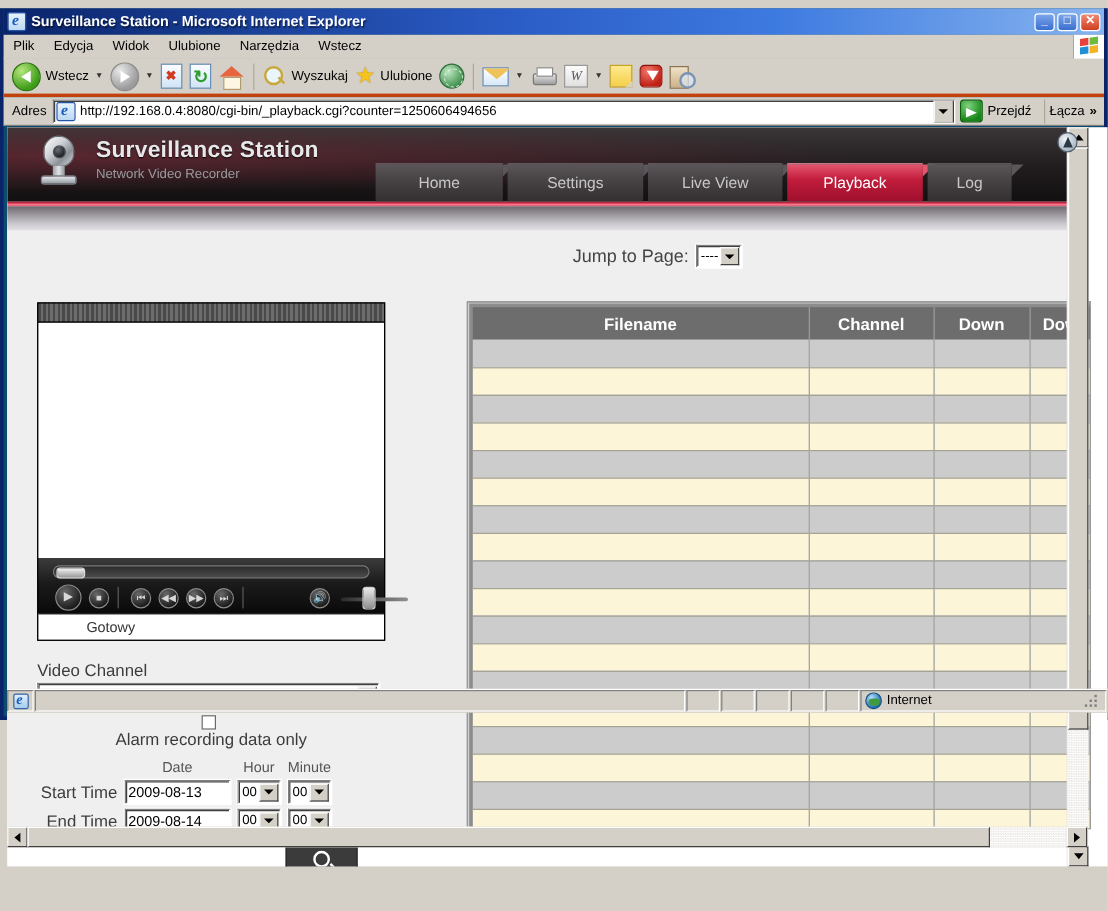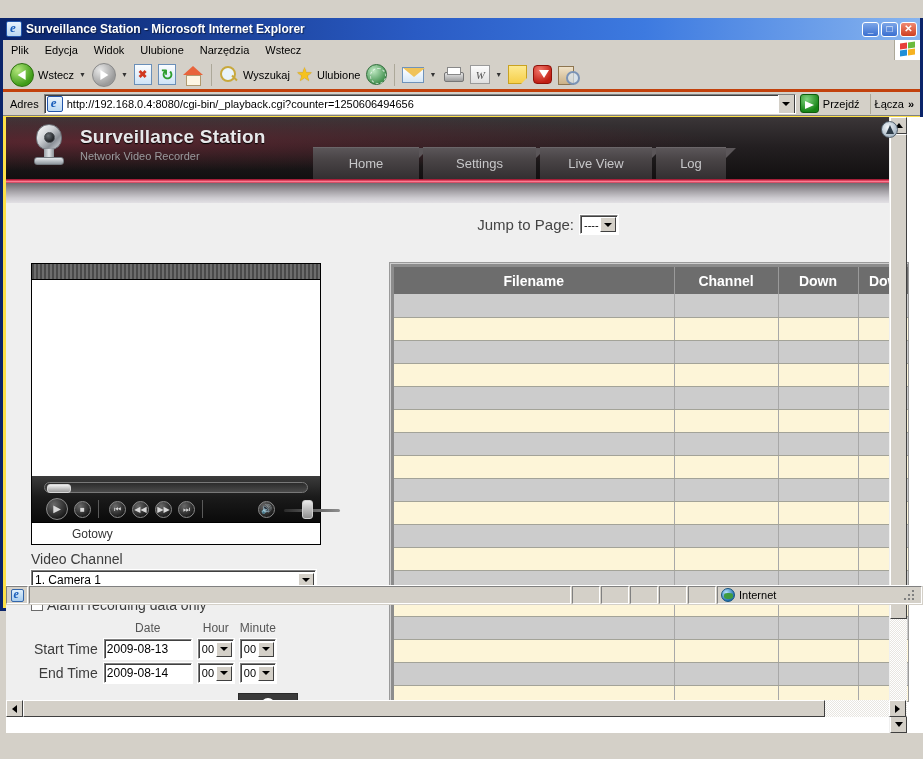--- a/index.html
+++ b/index.html
@@ -6,22 +6,22 @@
     margin: 0; padding: 0;
     width: 923px; height: 759px;
     overflow: hidden;
     font-family: "Liberation Sans", sans-serif;
     background: #d4d0c8;
   }
   * { box-sizing: border-box; }
 
   
   #window {
-    position: absolute; left:0; top:18px; width:923px; height:593px;
-    background:#fde047;
+    position: absolute; left:0; top:7px; width:923px; height:593px;
+    background:#0c4a6e;
     border-left: 3px solid #0a246a;
     border-right: 3px solid #0a246a;
     border-bottom: 3px solid #0a246a;
     border-top: 0;
   }
 
   
   #titlebar {
     position:absolute; left:0; top:0; width:917px; height:22px;
     background: linear-gradient(to right,#0a246a 0%, #2a5bc4 45%, #3d7ae0 70%, #87b4ef 100%);
@@ -397,24 +397,24 @@
     position:absolute; left:270px; top:24px; width:11px;height:19px;border-radius:3px;
     background: linear-gradient(to bottom,#e9e9e9,#8f8f8f);
     border:1px solid #cfcfcf;
   }
   #player-status {
     height:22px; background:#fff; border-top:1px solid #000;
     display:flex; align-items:center;
   }
   #player-status-text { font-size:12px; color:#333; padding-left:40px;}
 
-  #video-channel-label { margin-top:6px; font-size:14px; color:#3c3c3c;}
+  #video-channel-label { margin-top:16px; font-size:14px; color:#3c3c3c;}
   #video-channel-select { width:285px; margin-top:3px; height:20px; font-size:12px;}
 
-  #alarm-row { margin-top:7px; display:flex; align-items:center;}
+  #alarm-row { margin-top:7px; display:flex; align-items:center;flex-direction:column;}
   .chk {
     width:12px;height:12px;background:#fff;border:1px solid #6b6b6b;
     display:inline-block; margin-right:4px;
   }
   #alarm-label { font-size:14px; color:#3c3c3c;}
 
   #time-table { margin-top:6px; font-size:14px; color:#3c3c3c;}
   #time-table table { border-collapse:collapse; }
   #time-table td { padding:2px 3px; vertical-align:middle;}
   .colhead { text-align:center; color:#555; font-size:12px;}
@@ -645,20 +645,21 @@
           </div>
           <div id="brand-text">
             <div id="brand-title">Surveillance Station</div>
             <div id="brand-sub">Network Video Recorder</div>
           </div>
         </div>
         <div id="navtabs">
           <div class="navtab" id="tab-home">Home</div>
           <div class="navtab" id="tab-settings">Settings</div>
           <div class="navtab" id="tab-liveview">Live View</div>
+          <div class="navtab active" id="tab-playback">Playback</div>
           <div class="navtab" id="tab-log">Log</div>
         </div>
         <div id="header-logo-badge"></div>
       </div>
       <div id="redline"></div>
       <div id="graybar"></div>
 
       <div id="content">
 
         <div id="jump-row">

